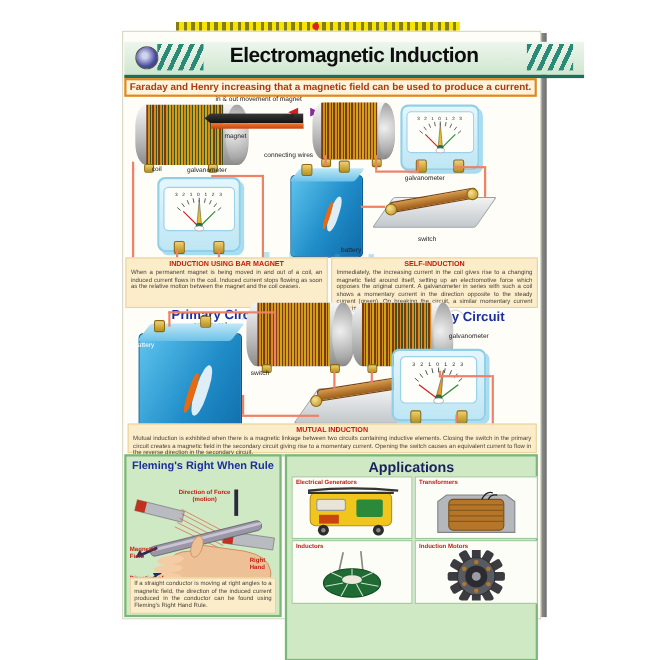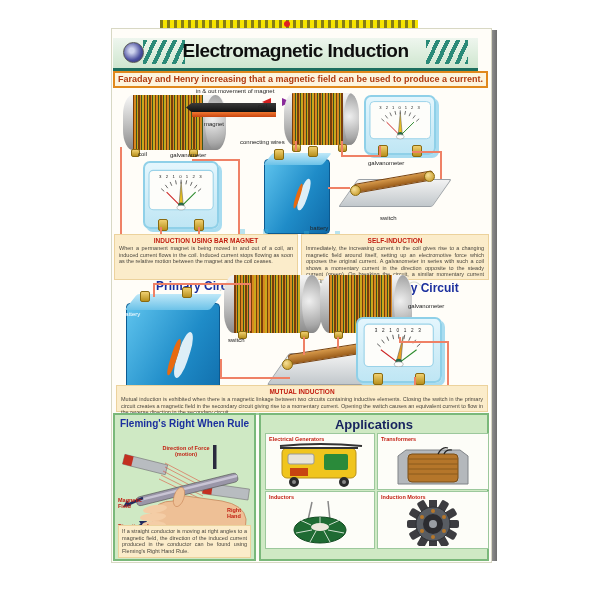--- a/index.html
+++ b/index.html
@@ -6,21 +6,21 @@
   #stage{position:relative;width:600px;height:600px;background:#ffffff;overflow:hidden;
          font-family:"Liberation Sans",sans-serif;}
   .abs{position:absolute;}
   
   #poster{left:111px;top:28px;width:379px;height:533px;background:#fffdf8;border:1px solid #d8d8c4;}
   #shadow-strip{left:490px;top:30px;width:7px;height:531px;background:linear-gradient(90deg,#9a9a9a,#6e6e6e);}
   #top-strip{left:160px;top:20px;width:258px;height:8px;background:#f6e400;
              background-image:repeating-linear-gradient(90deg,rgba(40,40,40,.55) 0 3px,transparent 3px 7px);}
   #top-strip .dot{position:absolute;left:124px;top:1px;width:6px;height:6px;border-radius:50%;background:#e02020;}
   
-  #header{left:1px;top:9px;width:365px;height:30px;background:linear-gradient(#eef6ee,#cfe6cf);
+  #header{left:1px;top:9px;width:418px;height:30px;background:linear-gradient(#eef6ee,#cfe6cf);
           border-bottom:3px solid #1d6e5e;}
   .hdr-stripes{position:absolute;top:2px;width:42px;height:24px;
      background:repeating-linear-gradient(115deg,#2a8a78 0 4px,transparent 4px 9px);}
   #logo{position:absolute;left:10px;top:4px;width:19px;height:19px;border-radius:50%;
         background:radial-gradient(circle at 40% 40%,#cfd4ee 15%,#4a4e9e 60%,#2a2e6e);border:1px solid #555;}
   #title{position:absolute;left:0;right:0;top:2px;text-align:center;font-size:19px;font-weight:bold;
          color:#0e0e0e;letter-spacing:-.5px;}
   
   #banner{left:1px;top:42px;width:371px;height:13px;border:2px solid #e0881c;background:#fdf4dd;
           text-align:center;font-size:9px;font-weight:bold;color:#b03a10;line-height:13px;}
@@ -343,21 +343,21 @@
         <ellipse cx="37" cy="82" rx="12" ry="4" fill="#f4cda6"></ellipse>
         <ellipse cx="62" cy="54" rx="5" ry="10" fill="#eec096" stroke="#c8875a" stroke-width="0.6" transform="rotate(18 62 54)"></ellipse>
       </svg>
       <div class="abs rlbl" style="left:36px;top:30px;width:70px;white-space:normal;text-align:center;">Direction of Force (motion)</div>
       <div class="abs rlbl" style="left:3px;top:82px;width:30px;white-space:normal;">Magnetic Field</div>
       <div class="abs rlbl" style="left:3px;top:108px;width:42px;white-space:normal;">Direction of Induced Current</div>
       <div class="abs rlbl" style="left:112px;top:92px;width:28px;white-space:normal;">Right Hand</div>
     </div>
     <div class="abs cap" style="left:6px;top:496px;width:133px;height:33px;">If a straight conductor is moving at right angles to a magnetic field, the direction of the induced current produced in the conductor can be found using Fleming's Right Hand Rule.</div>
 
-    <div class="abs greenbox" style="left:147px;top:384px;width:230px;height:148px;">
+    <div class="abs greenbox" style="left:147px;top:384px;width:230px;height:188px;">
       <div class="abs" style="left:0;right:0;top:2px;text-align:center;font-weight:bold;font-size:13px;color:#16225e;">Applications</div>
 
       <div class="appcard" style="left:4px;top:18px;width:108px;height:55px;">
         <span class="rlbl">Electrical Generators</span>
         <svg viewBox="0 0 108 45">
           <rect x="16" y="6" width="74" height="30" rx="5" fill="#f0c51d" stroke="#b8901a"></rect>
           <path d="M14,6 h78 M14,4 q40,-4 82,0" stroke="#333" stroke-width="2" fill="none"></path>
           <rect x="58" y="12" width="24" height="16" rx="2" fill="#2a8a3a"></rect>
           <rect x="22" y="12" width="26" height="10" rx="2" fill="#e8e4d8" stroke="#999"></rect>
           <rect x="24" y="26" width="18" height="8" fill="#c84410"></rect>

